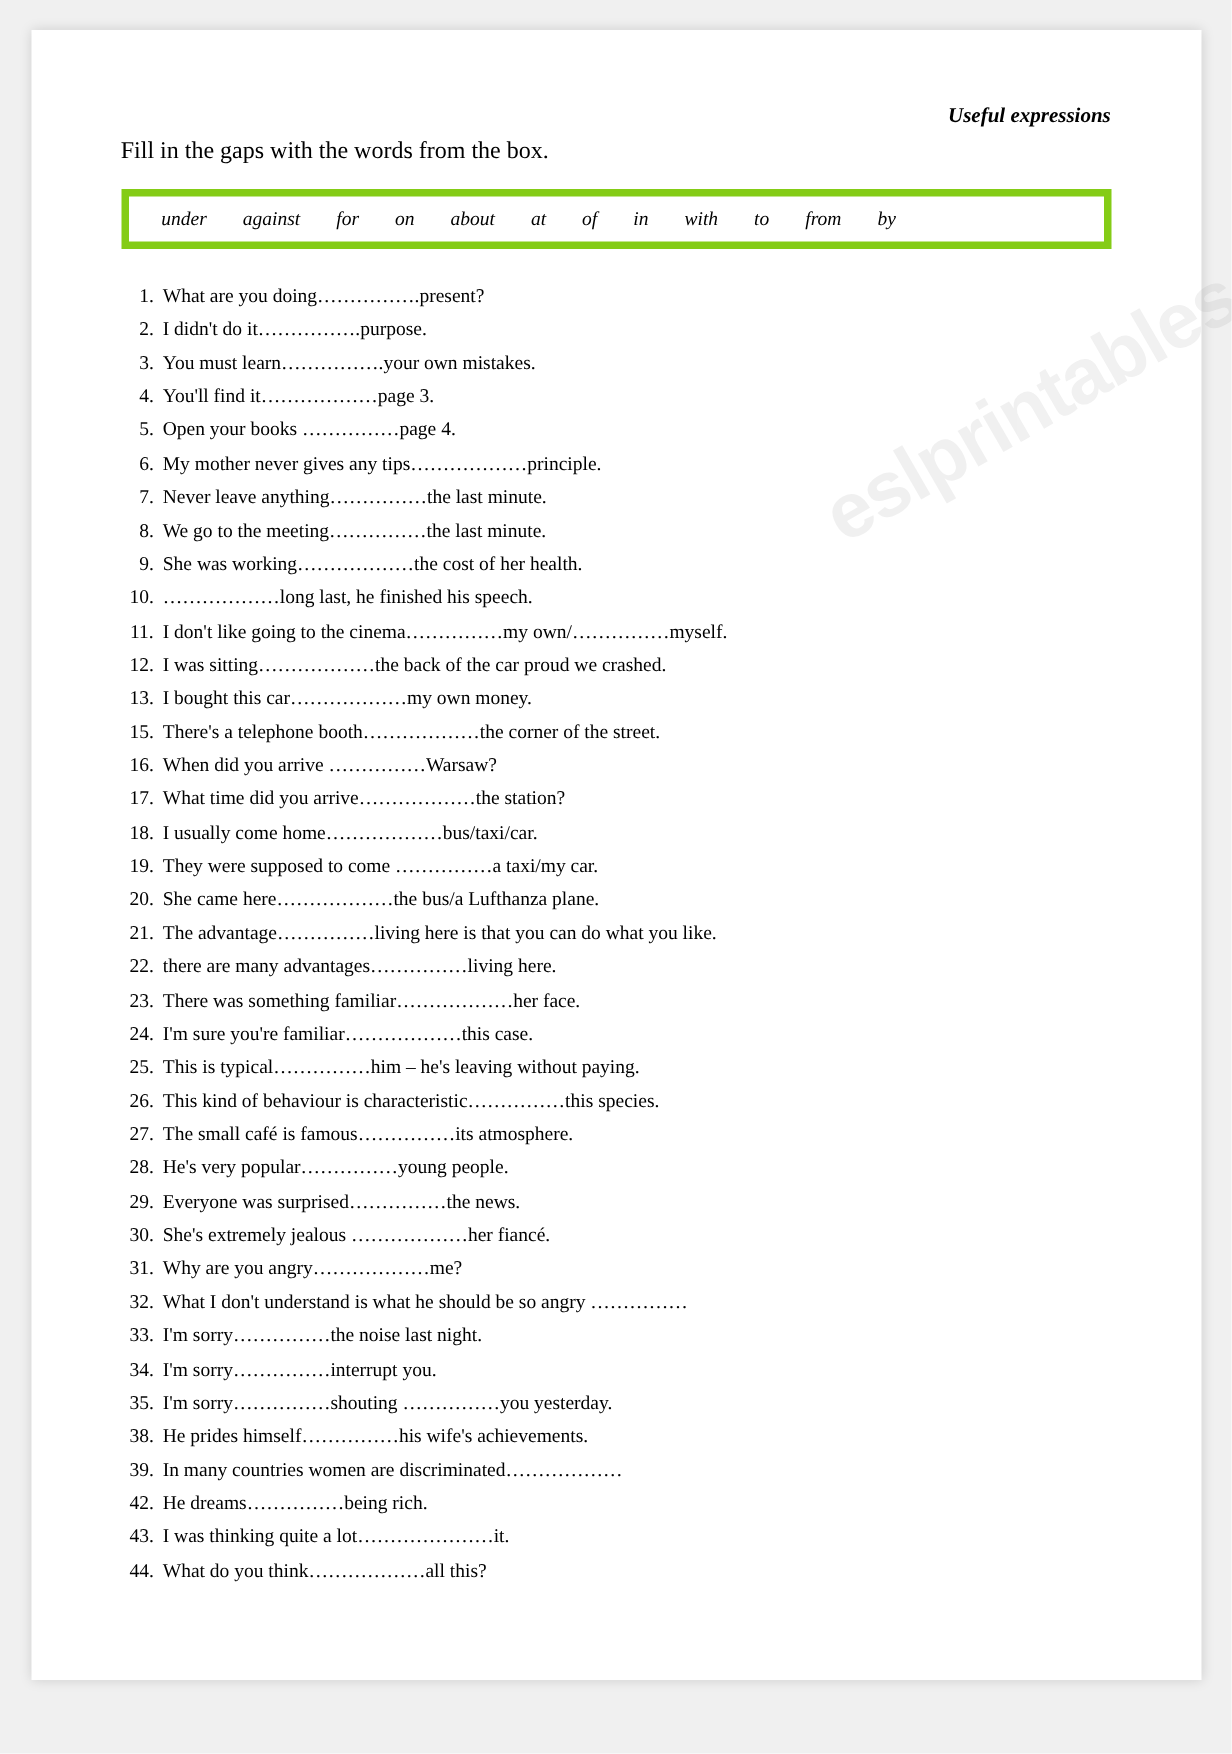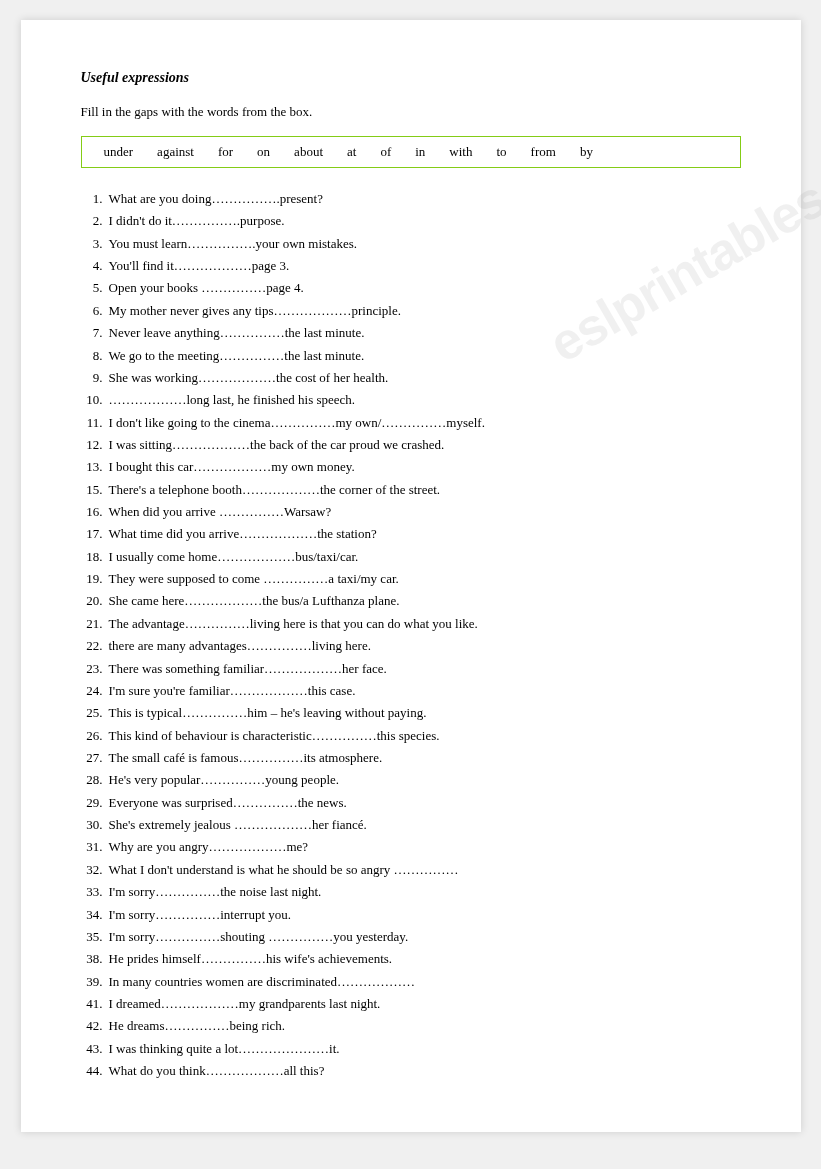--- a/index.html
+++ b/index.html
@@ -32,33 +32,35 @@
       font-family: Arial, sans-serif;
       letter-spacing: -1px;
       line-height: 1.1;
       text-align: center;
       width: 200px;
     }
     .title {
       font-style: italic;
       font-weight: bold;
       font-size: 14px;
-      margin-bottom: 18px;
+      margin-bottom: 6px;
+      text-align: right;
     }
     .instructions {
-      font-size: 13px;
+      font-size: 16px;
       margin-bottom: 16px;
     }
     .word-box {
-      border: 1px solid #84cc16;
+      border: 5px solid #84cc16;
       display: flex;
       flex-wrap: wrap;
       padding: 5px 10px;
       margin-bottom: 20px;
       gap: 0;
+      font-style: italic;
     }
     .word-box-item {
       padding: 2px 12px;
       font-size: 13px;
     }
     .exercises {
       font-size: 13px;
       line-height: 1.72;
     }
     .exercise-item {
@@ -238,24 +240,20 @@
       </div>
       <div class="exercise-item">
         <span class="ex-num">38.</span>
         <span class="ex-text">He prides himself……………his wife's achievements.</span>
       </div>
       <div class="exercise-item">
         <span class="ex-num">39.</span>
         <span class="ex-text">In many countries women are discriminated………………</span>
       </div>
       <div class="exercise-item">
-        <span class="ex-num">41.</span>
-        <span class="ex-text">I dreamed………………my grandparents last night.</span>
-      </div>
-      <div class="exercise-item">
         <span class="ex-num">42.</span>
         <span class="ex-text">He dreams……………being rich.</span>
       </div>
       <div class="exercise-item">
         <span class="ex-num">43.</span>
         <span class="ex-text">I was thinking quite a lot…………………it.</span>
       </div>
       <div class="exercise-item">
         <span class="ex-num">44.</span>
         <span class="ex-text">What do you think………………all this?</span>

